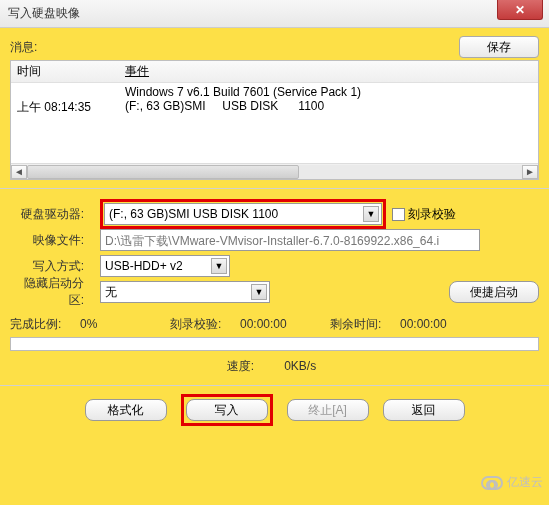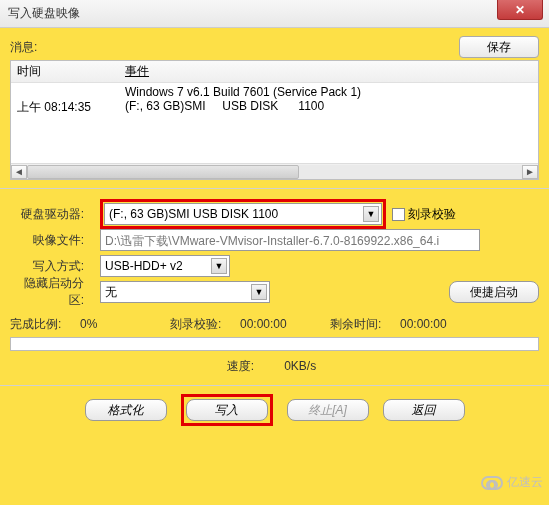--- a/index.html
+++ b/index.html
@@ -32,21 +32,21 @@
 .select .caret { position:absolute; right:2px; top:2px; width:16px; height:16px; background:linear-gradient(#f5f5f5,#dcdcdc); border:1px solid #aaa; display:flex; align-items:center; justify-content:center; font-size:9px; }
 .text { display:flex; align-items:flex-end; color:#777; }
 .red-box { border:3px solid #e20000; padding:1px; }
 .check { display:flex; align-items:center; margin-left:6px; }
 .check .box { width:13px; height:13px; border:1px solid #888; background:#fff; margin-right:3px; }
 .btn { height:22px; background:linear-gradient(#fefefe,#e8e8e8); border:1px solid #999; border-radius:8px; display:flex; align-items:center; justify-content:center; padding:0 10px; }
 .btn.disabled { color:#999; }
 .status-row { display:flex; align-items:center; height:22px; }
 .status-row .sl { color:#333; }
 .footer-btns { display:flex; justify-content:center; gap:14px; margin-top:6px; align-items:center;}
-.footer-btns .btn { width:82px;font-style:italic; }
+.footer-btns .btn { width:82px; }
 .red-wrap { border:3px solid #e20000; padding:2px; }
 .watermark { position:absolute; right:6px; bottom:14px; color:#bfbfbf; font-size:14px; display:flex; align-items:center; gap:4px;}
 .watermark .logo { width:22px; height:14px; border:2px solid #bfbfbf; border-radius:10px; position:relative;}
 .watermark .logo::before{content:"";position:absolute;left:3px;top:2px;width:6px;height:6px;border:2px solid #bfbfbf;border-radius:50%;}
 .watermark .logo::after{content:"";position:absolute;right:3px;top:2px;width:6px;height:6px;border:2px solid #bfbfbf;border-radius:50%;}
 </style>
 </head>
 <body>
 
 <div class="titlebar">

